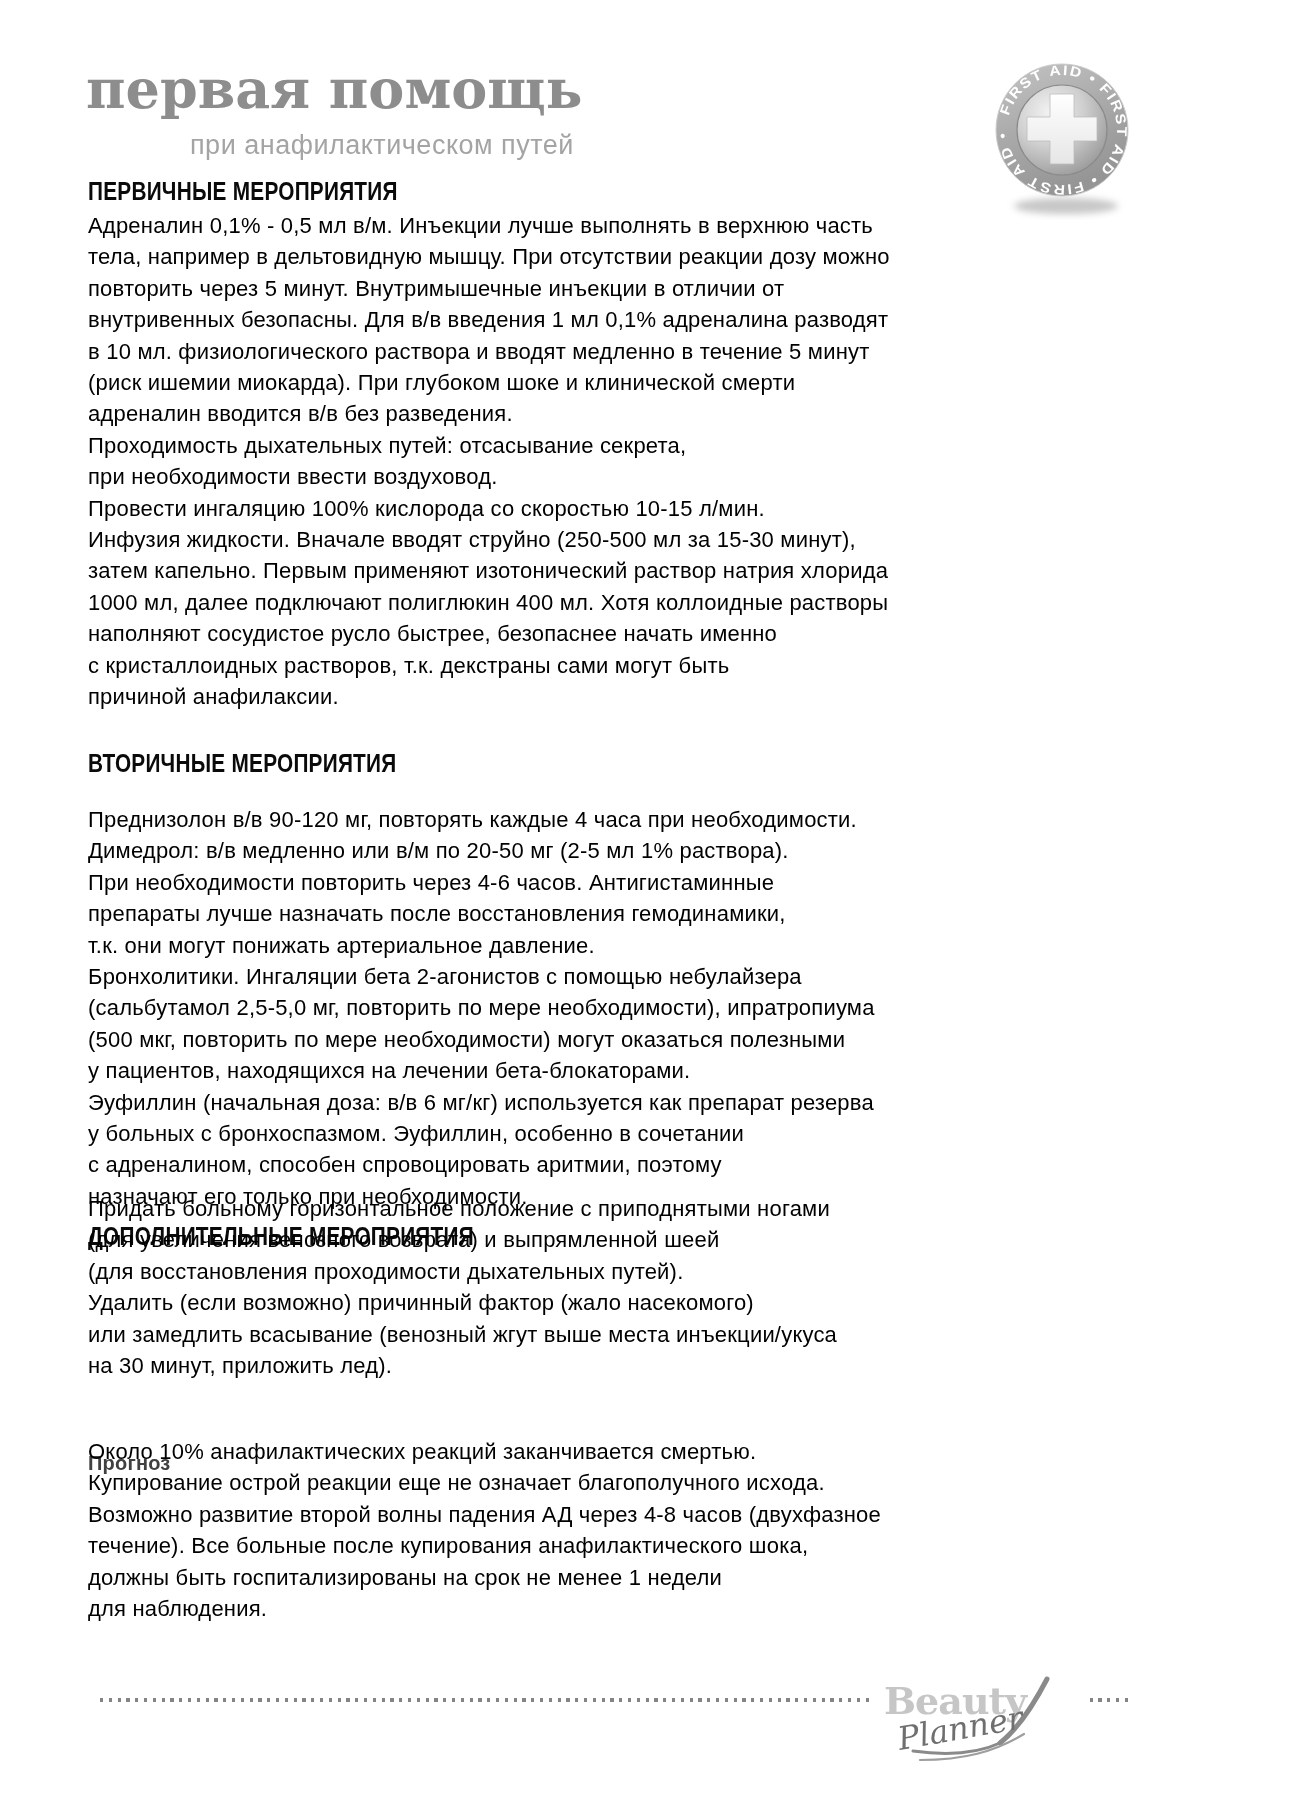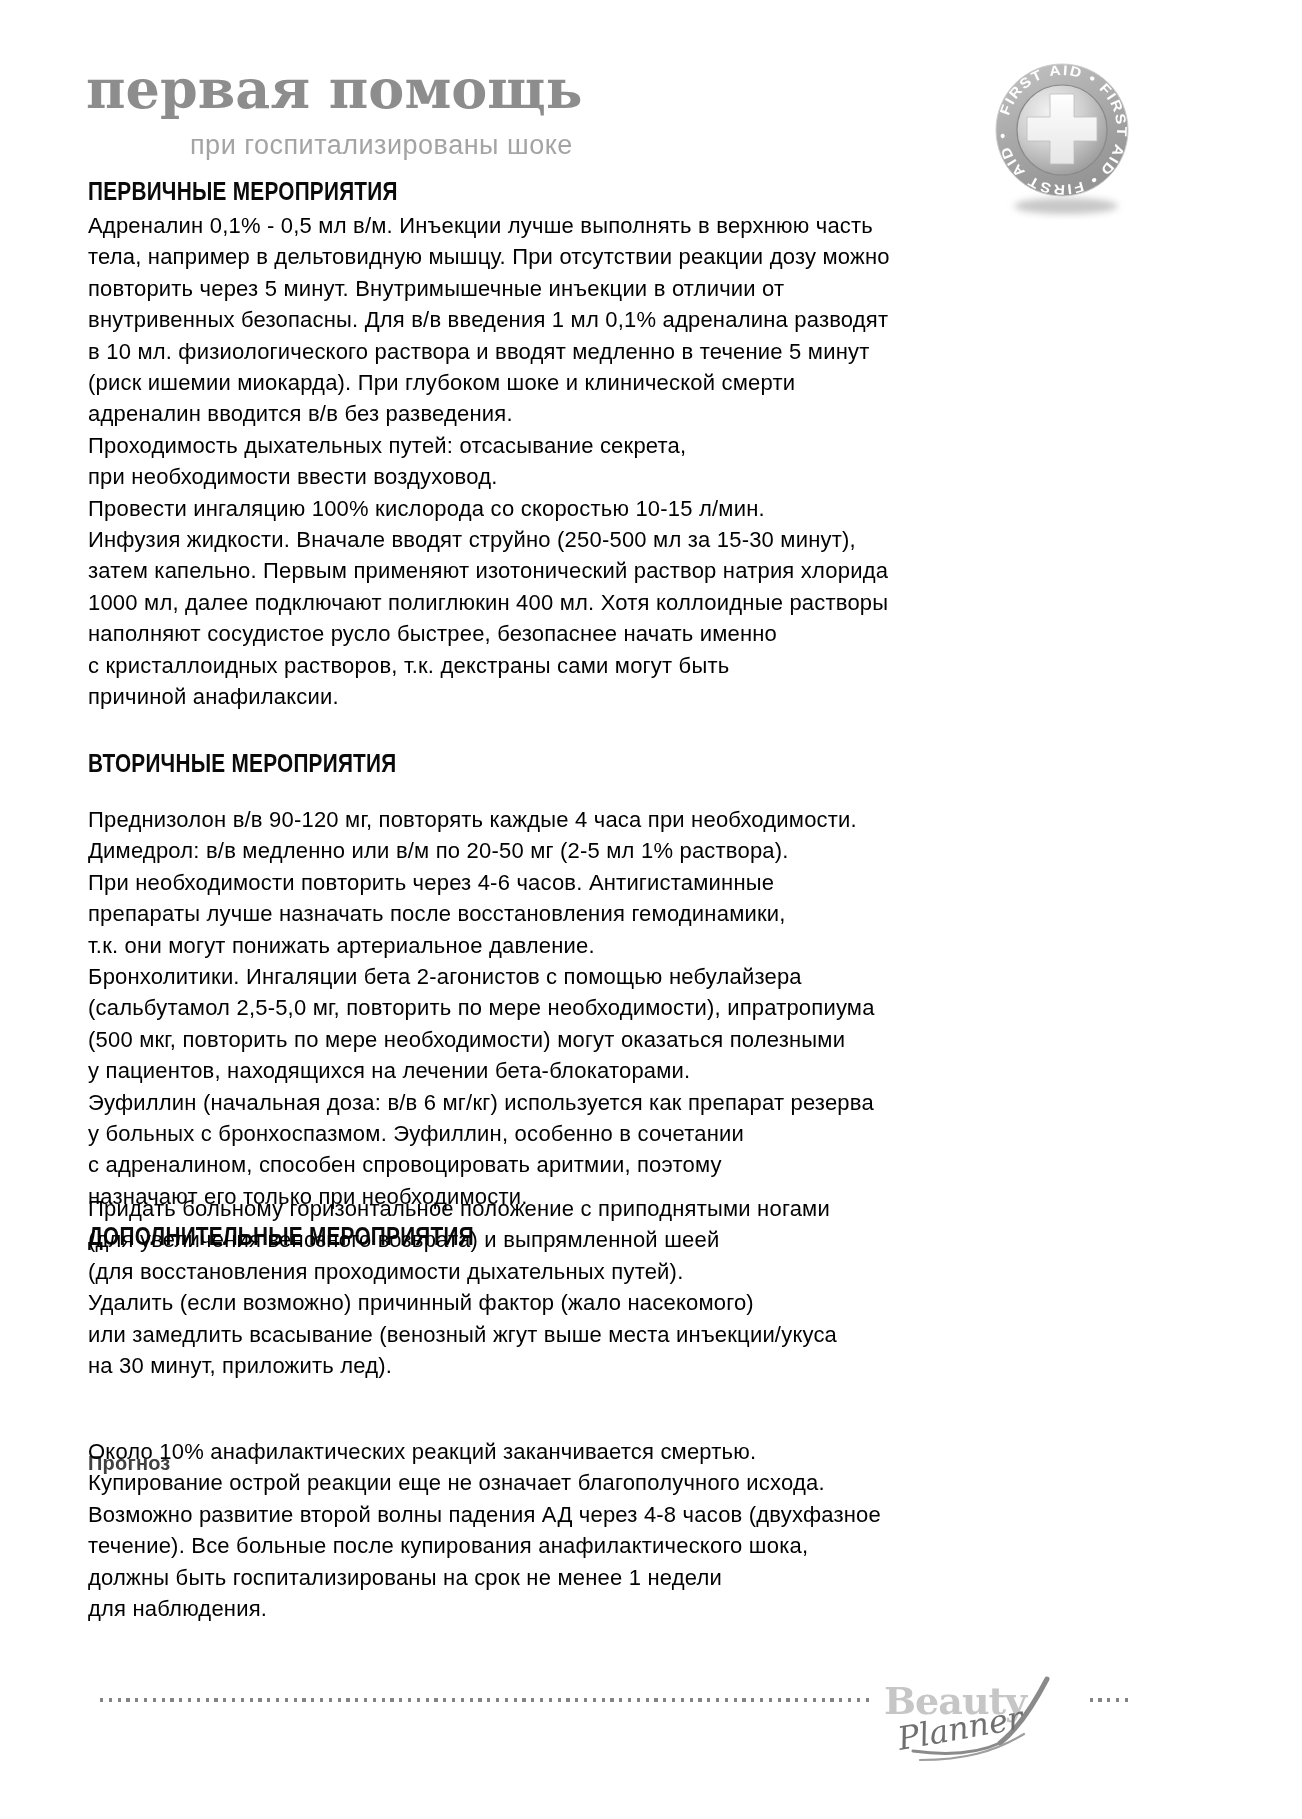--- a/index.html
+++ b/index.html
@@ -65,21 +65,21 @@
     position:absolute;left:872px;top:1674px;width:212px;height:92px;
     background:#ffffff;
   }
 </style>
 </head>
 <body>
 
 <div class="page">
 
   <div class="doc-title">первая помощь</div>
-  <div class="doc-subtitle">при госпитализированы шоке</div>
+  <div class="doc-subtitle">при анафилактическом путей</div>
 
   <svg class="badge" viewBox="0 0 146 162" xmlns="http://www.w3.org/2000/svg">
     <defs>
       <linearGradient id="ringGrad" x1="0" y1="0" x2="0.4" y2="1">
         <stop offset="0" stop-color="#c4c4c4"></stop>
         <stop offset="0.55" stop-color="#a8a8a8"></stop>
         <stop offset="1" stop-color="#959595"></stop>
       </linearGradient>
       <radialGradient id="sphereGrad" cx="0.36" cy="0.3" r="0.85">
         <stop offset="0" stop-color="#f2f2f2"></stop>

